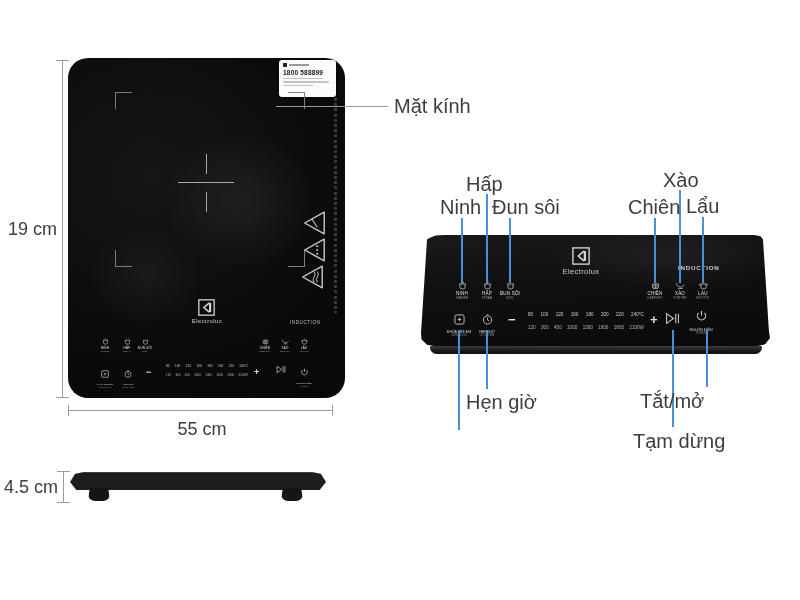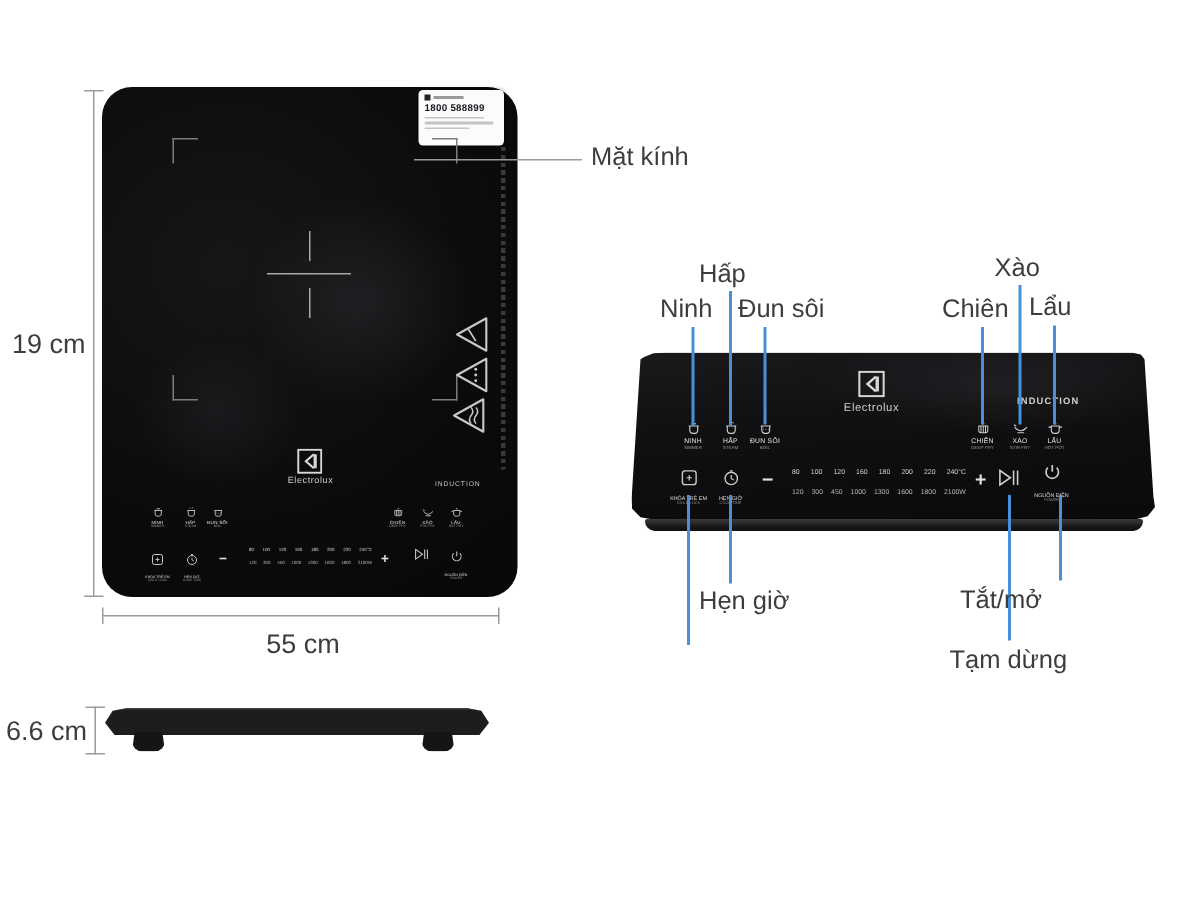--- a/index.html
+++ b/index.html
@@ -58,21 +58,21 @@
   
   #frontpanel{position:absolute;left:420px;top:235px;width:350px;height:112px;
     background:linear-gradient(175deg,#1a1a1d 0%,#101012 40%,#0a0a0c 100%);
     clip-path:polygon(2.8% 2.5%, 4.5% 0.4%, 7% 0%, 95.5% 0%, 97.3% 1.2%, 98% 4%, 99.7% 86%, 100% 92%, 98.6% 97.5%, 95.5% 100%, 5.5% 100%, 2% 98%, 0.4% 93%, 0.3% 87%, 2% 4%);}
   #frontpanel .sheen{position:absolute;inset:0;
     background:radial-gradient(50% 40% at 70% 20%, rgba(70,70,76,.25) 0%, rgba(0,0,0,0) 70%);}
   #frontedge{position:absolute;left:430px;top:346px;width:332px;height:8px;border-radius:2px 2px 9px 9px;
     background:linear-gradient(180deg,#3c3c3e 0%,#19191a 60%,#101010 100%);}
 
   
-  .co-label{position:absolute;font-size:17px;color:#3d3d3d;white-space:nowrap;z-index:40;}
+  .co-label{position:absolute;font-size:20px;color:#3d3d3d;white-space:nowrap;z-index:40;}
   .co-line{position:absolute;width:1.5px;background:#4a90d9;z-index:35;}
   .co-line-h{position:absolute;height:1px;background:#9a9a9a;z-index:35;}
 
   
   #sideview-body{position:absolute;left:70px;top:472px;width:256px;height:17px;background:#1d1d1f;
     border-top:1px solid #3f3f42;
     clip-path:polygon(0 55%, 2% 10%, 6% 0, 94% 0, 98% 10%, 100% 55%, 97.5% 100%, 2.5% 100%);}
   .foot{position:absolute;width:22px;height:13px;background:#151516;border-radius:2px 2px 7px 7px;
     clip-path:polygon(8% 0, 92% 0, 100% 100%, 0 100%);}
 </style>
@@ -230,21 +230,21 @@
   <div class="dim-label" style="left:8px;top:219px">19 cm</div>
 
   <div class="dim-line" style="left:68px;top:410px;width:265px;height:1px"></div>
   <div class="dim-line" style="left:68px;top:405px;width:1px;height:11px"></div>
   <div class="dim-line" style="left:332px;top:405px;width:1px;height:11px"></div>
   <div class="dim-label" style="left:162px;top:419px;width:80px;text-align:center">55 cm</div>
 
   <div class="dim-line" style="left:63px;top:471px;width:1px;height:32px"></div>
   <div class="dim-line" style="left:57px;top:471px;width:13px;height:1px"></div>
   <div class="dim-line" style="left:57px;top:502px;width:13px;height:1px"></div>
-  <div class="dim-label" style="left:4px;top:477px">6.6 cm</div>
+  <div class="dim-label" style="left:4px;top:477px">4.5 cm</div>
 
   <div id="sideview-body"></div>
   <div class="foot" style="left:88px;top:488px"></div>
   <div class="foot" style="left:281px;top:488px"></div>
 
   <div id="frontpanel">
     <div class="sheen"></div>
 
     <svg class="abs" style="left:152px;top:12px" width="18" height="18" viewBox="0 0 16 16">
       <rect x="0.8" y="0.8" width="14.4" height="14.4" fill="none" stroke="#d8d8d8" stroke-width="1.2"></rect>

